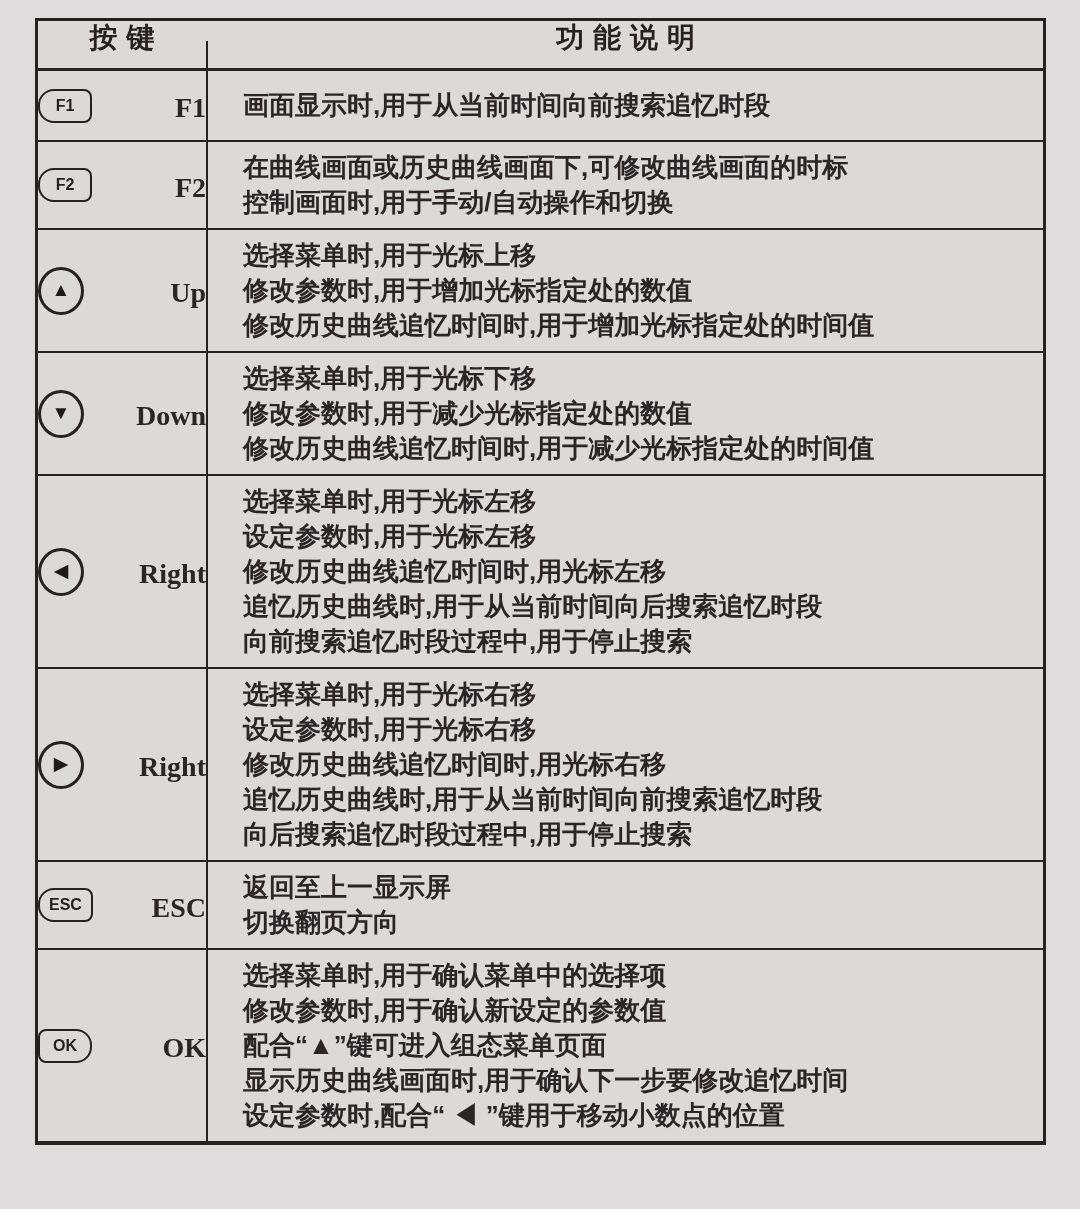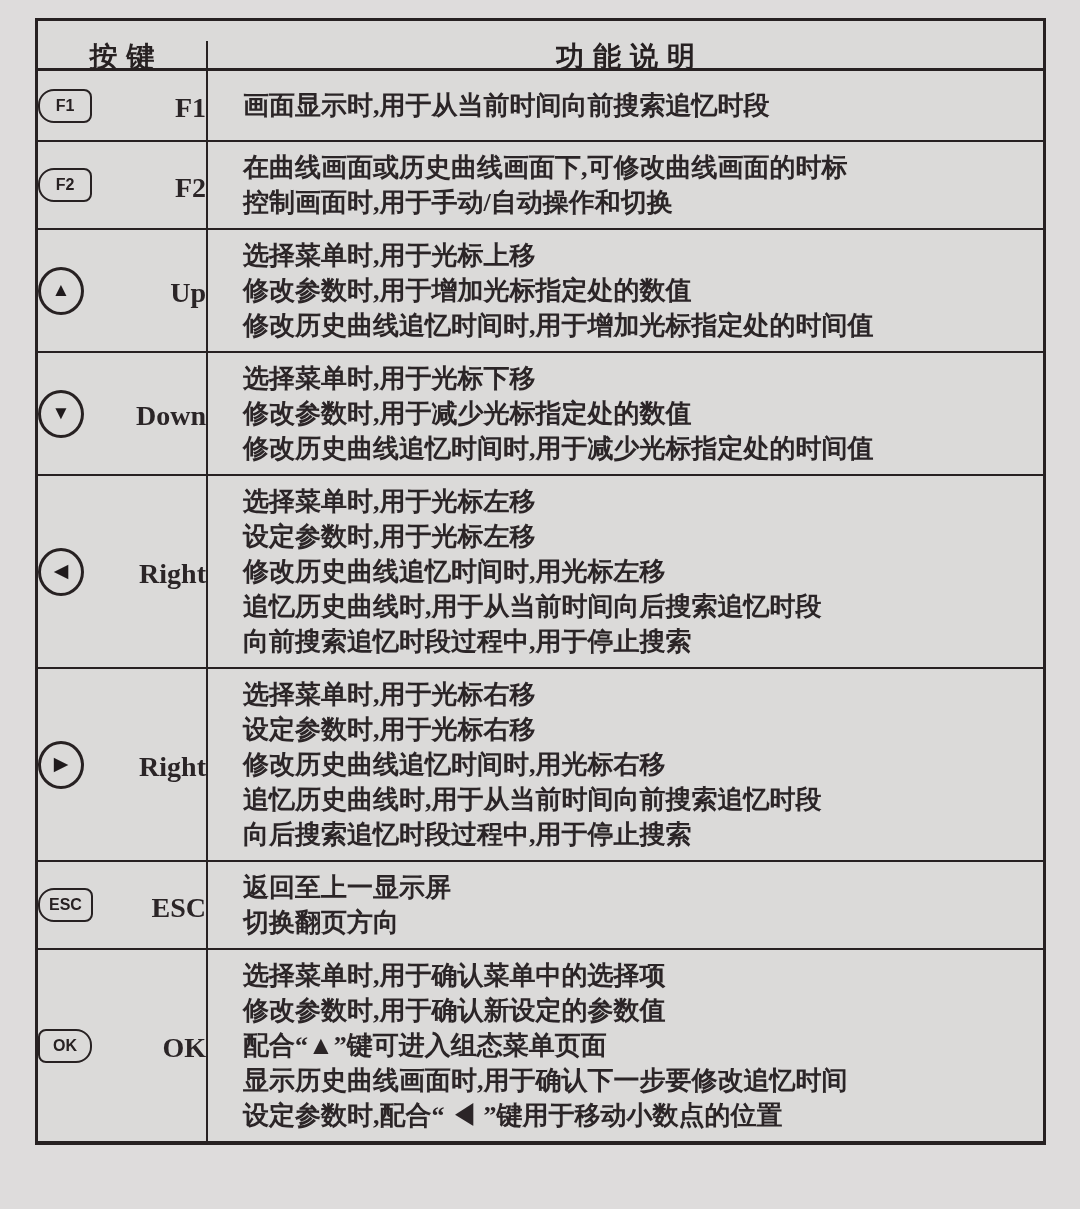--- a/index.html
+++ b/index.html
@@ -46,27 +46,26 @@
     justify-content: space-between;
     padding: 16px 0;
   }
   .desc-col {
     flex: 1;
     box-sizing: border-box;
     display: flex;
     flex-direction: column;
     justify-content: center;
     padding: 8px 12px 8px 35px;
-    font-family: Liberation Serif, serif;
   }
   .header-row .key-col,
   .header-row .desc-col {
     padding: 16px;
     flex-direction: row;
-    align-items: center;
+    align-items: flex-end;
     justify-content: center;
     margin-top: 20px;
   }
   .header-text {
     font-size: 28px;
     font-weight: bold;
     color: #272122;
     letter-spacing: 9px;
     text-indent: 9px;
     white-space: nowrap;

